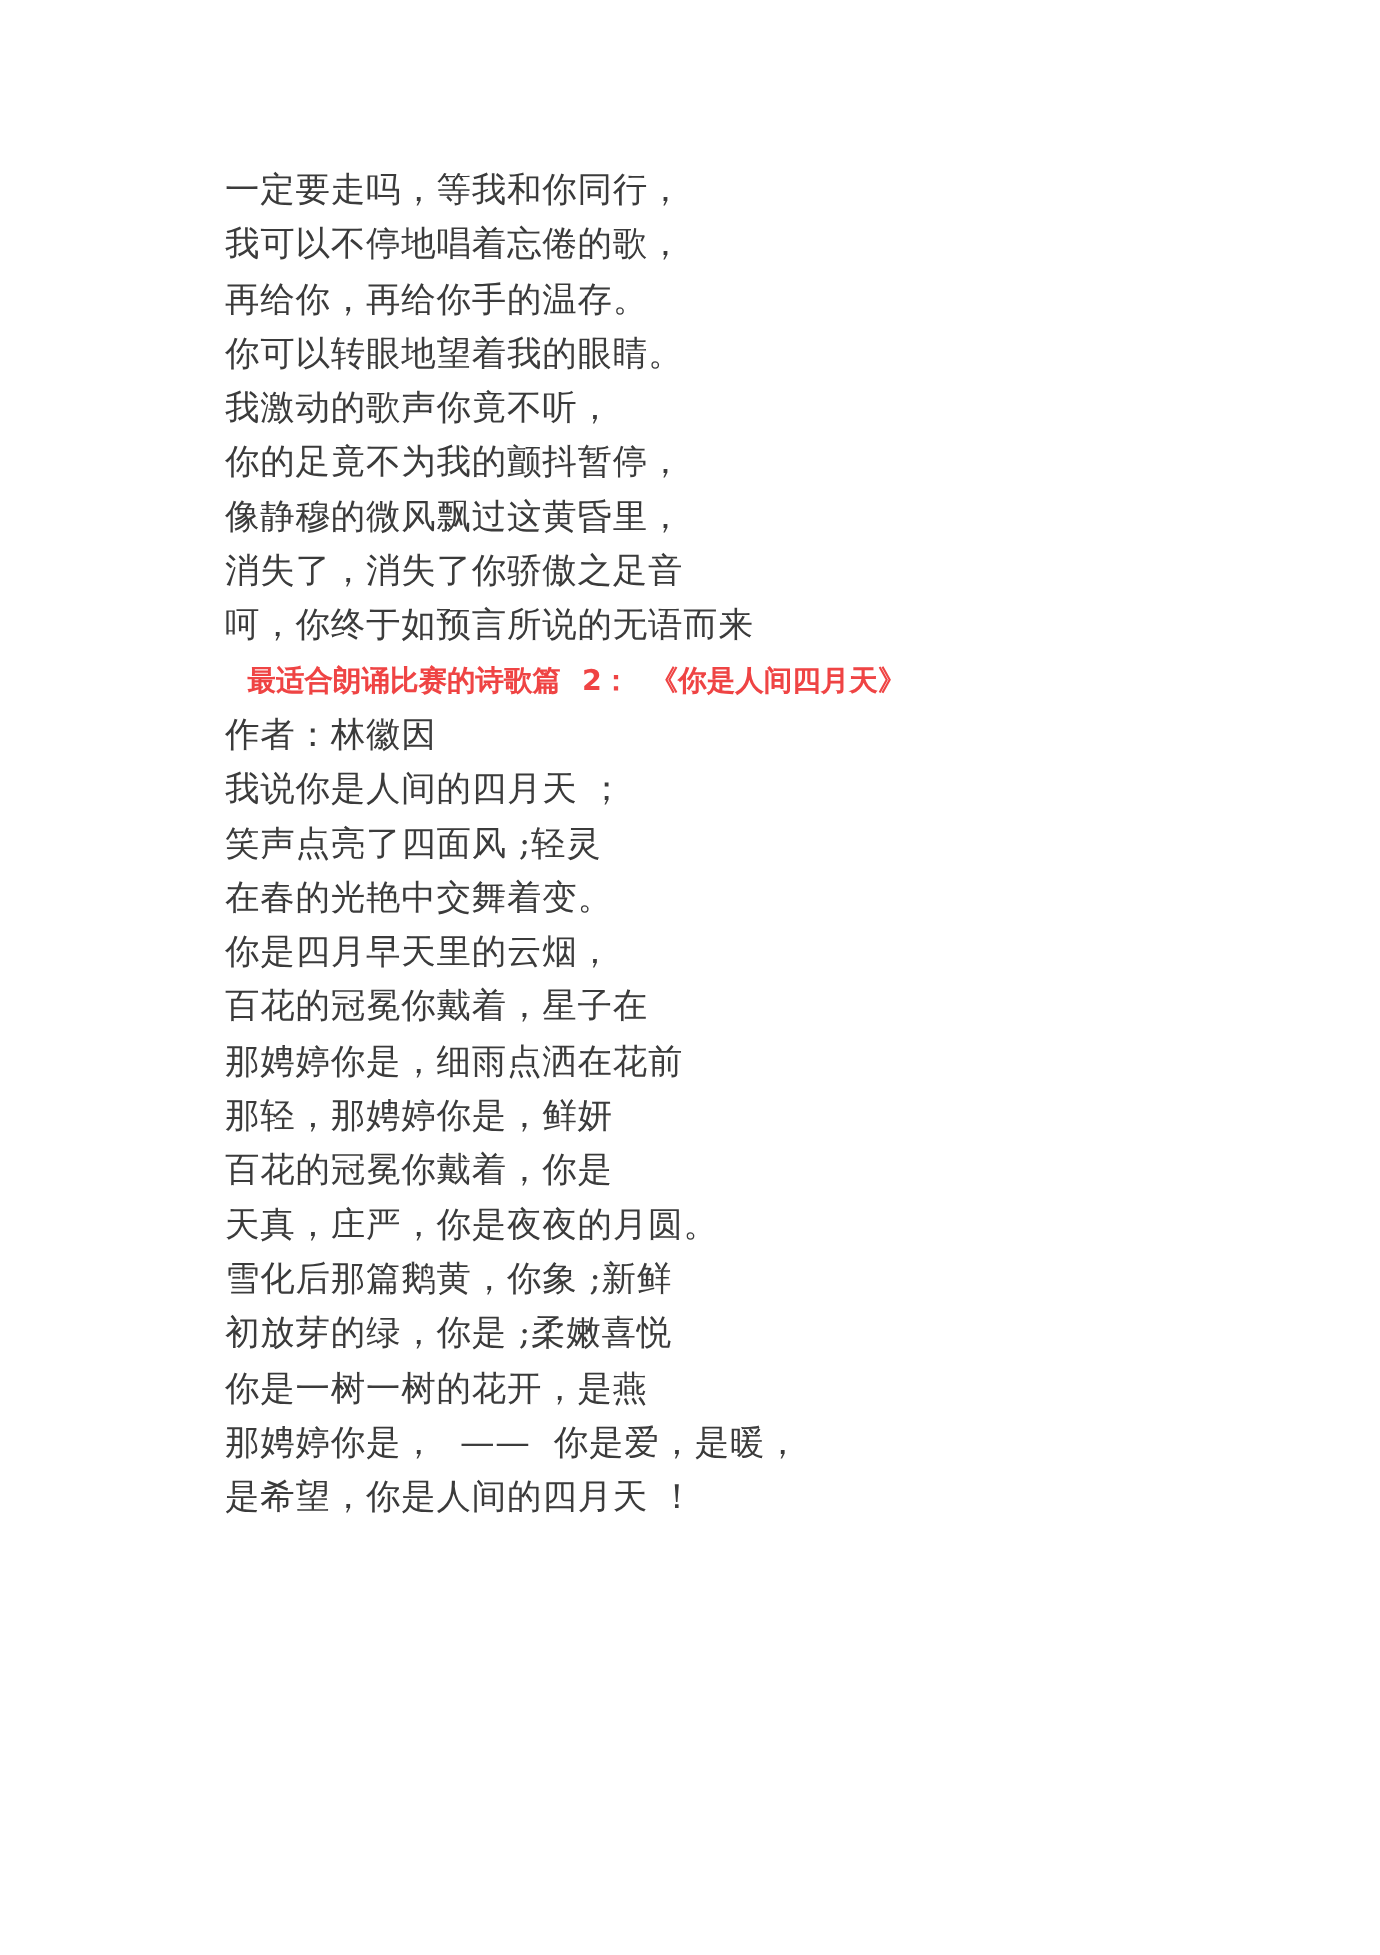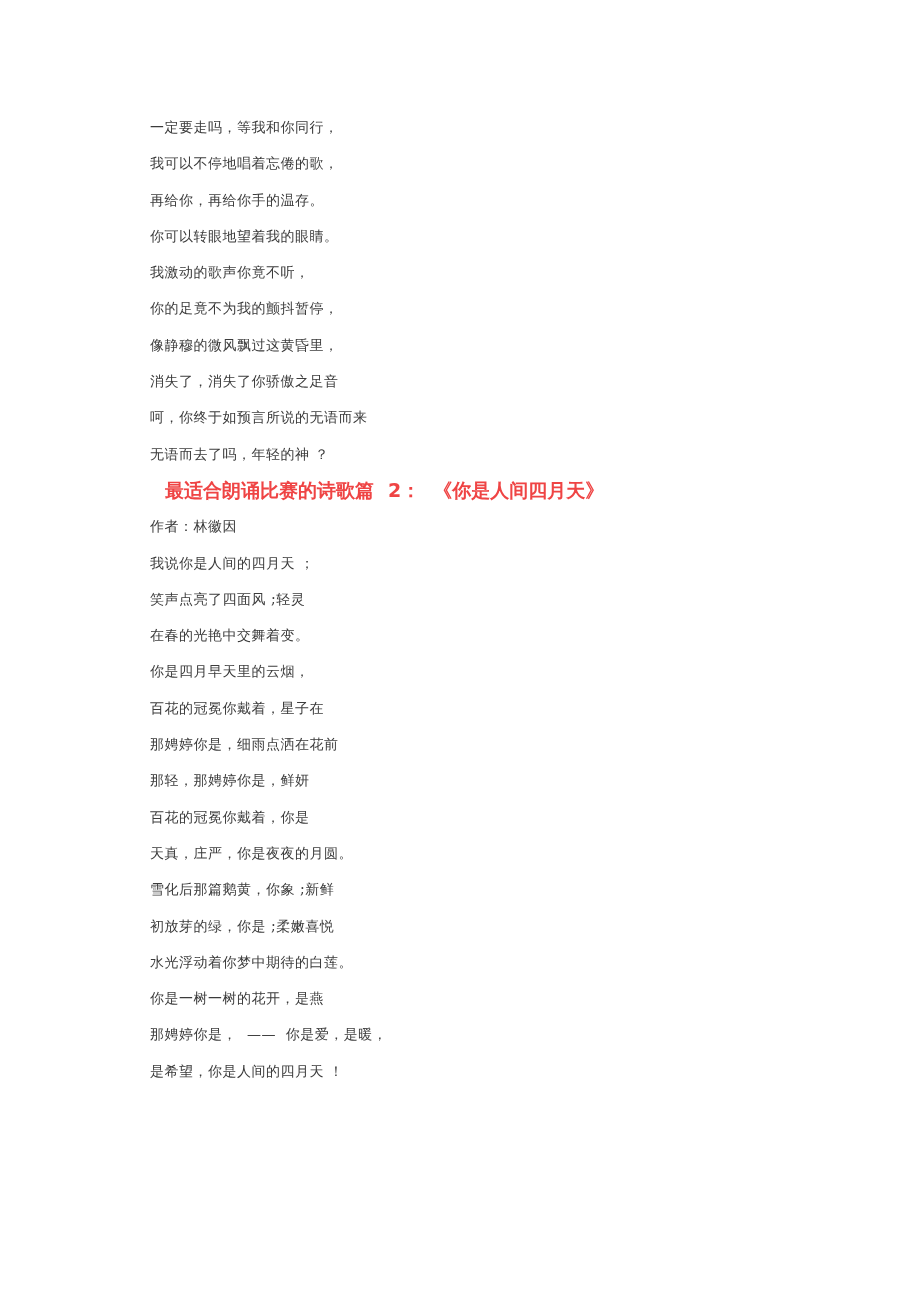--- a/index.html
+++ b/index.html
@@ -18,21 +18,21 @@
   }
   .content {
     position: absolute;
     top: 109px;
     left: 150px;
     right: 50px;
   }
   .line {
     height: 36.3px;
     line-height: 36.3px;
-    font-size: 14px;
+    font-size: 23px;
     letter-spacing: 0.5px;
     white-space: pre;
   }
   .heading-line {
     height: 36.3px;
     line-height: 36.3px;
     padding-left: 15px;
     font-size: 19px;
     font-weight: 600;
     color: #ef4444;
@@ -54,38 +54,36 @@
     <div id="poem1" class="poem">
         <div class="line">一定要走吗，等我和你同行，</div>
         <div class="line">我可以不停地唱着忘倦的歌，</div>
         <div class="line">再给你，再给你手的温存。</div>
         <div class="line">你可以转眼地望着我的眼睛。</div>
         <div class="line">我激动的歌声你竟不听，</div>
         <div class="line">你的足竟不为我的颤抖暂停，</div>
         <div class="line">像静穆的微风飘过这黄昏里，</div>
         <div class="line">消失了，消失了你骄傲之足音</div>
         <div class="line">呵，你终于如预言所说的无语而来</div>
-        <div class="line">无语而去了吗，年轻的神 ？</div>
       </div>
 
     <div class="heading-line"><span>最适合朗诵比赛的诗歌篇</span><span class="heading-num">2：</span><span>《你是人间四月天》</span></div>
 
     <div id="poem2" class="poem">
         <div class="line">作者：林徽因</div>
         <div class="line">我说你是人间的四月天 ；</div>
         <div class="line">笑声点亮了四面风 ;轻灵</div>
         <div class="line">在春的光艳中交舞着变。</div>
         <div class="line">你是四月早天里的云烟，</div>
         <div class="line">百花的冠冕你戴着，星子在</div>
         <div class="line">那娉婷你是，细雨点洒在花前</div>
         <div class="line">那轻，那娉婷你是，鲜妍</div>
         <div class="line">百花的冠冕你戴着，你是</div>
         <div class="line">天真，庄严，你是夜夜的月圆。</div>
         <div class="line">雪化后那篇鹅黄，你象 ;新鲜</div>
         <div class="line">初放芽的绿，你是 ;柔嫩喜悦</div>
-        <div class="line">水光浮动着你梦中期待的白莲。</div>
         <div class="line">你是一树一树的花开，是燕</div>
         <div class="line">那娉婷你是，  ——  你是爱，是暖，</div>
         <div class="line">是希望，你是人间的四月天 ！</div>
       </div>
 
   </div>
 </div>
 
 </body></html>

